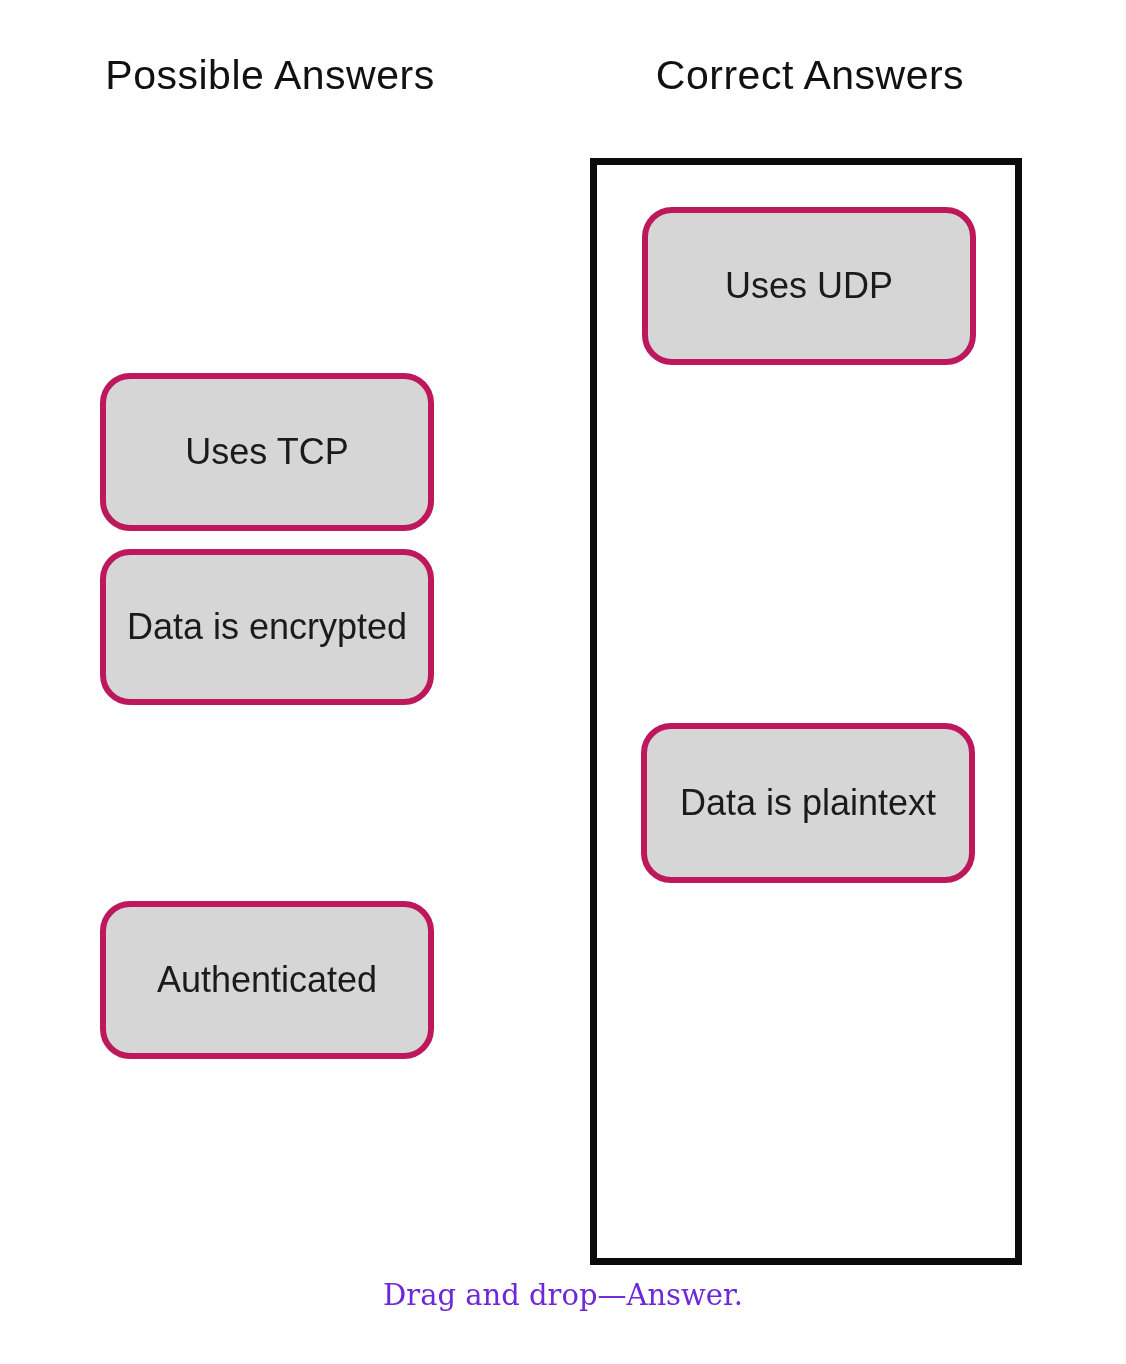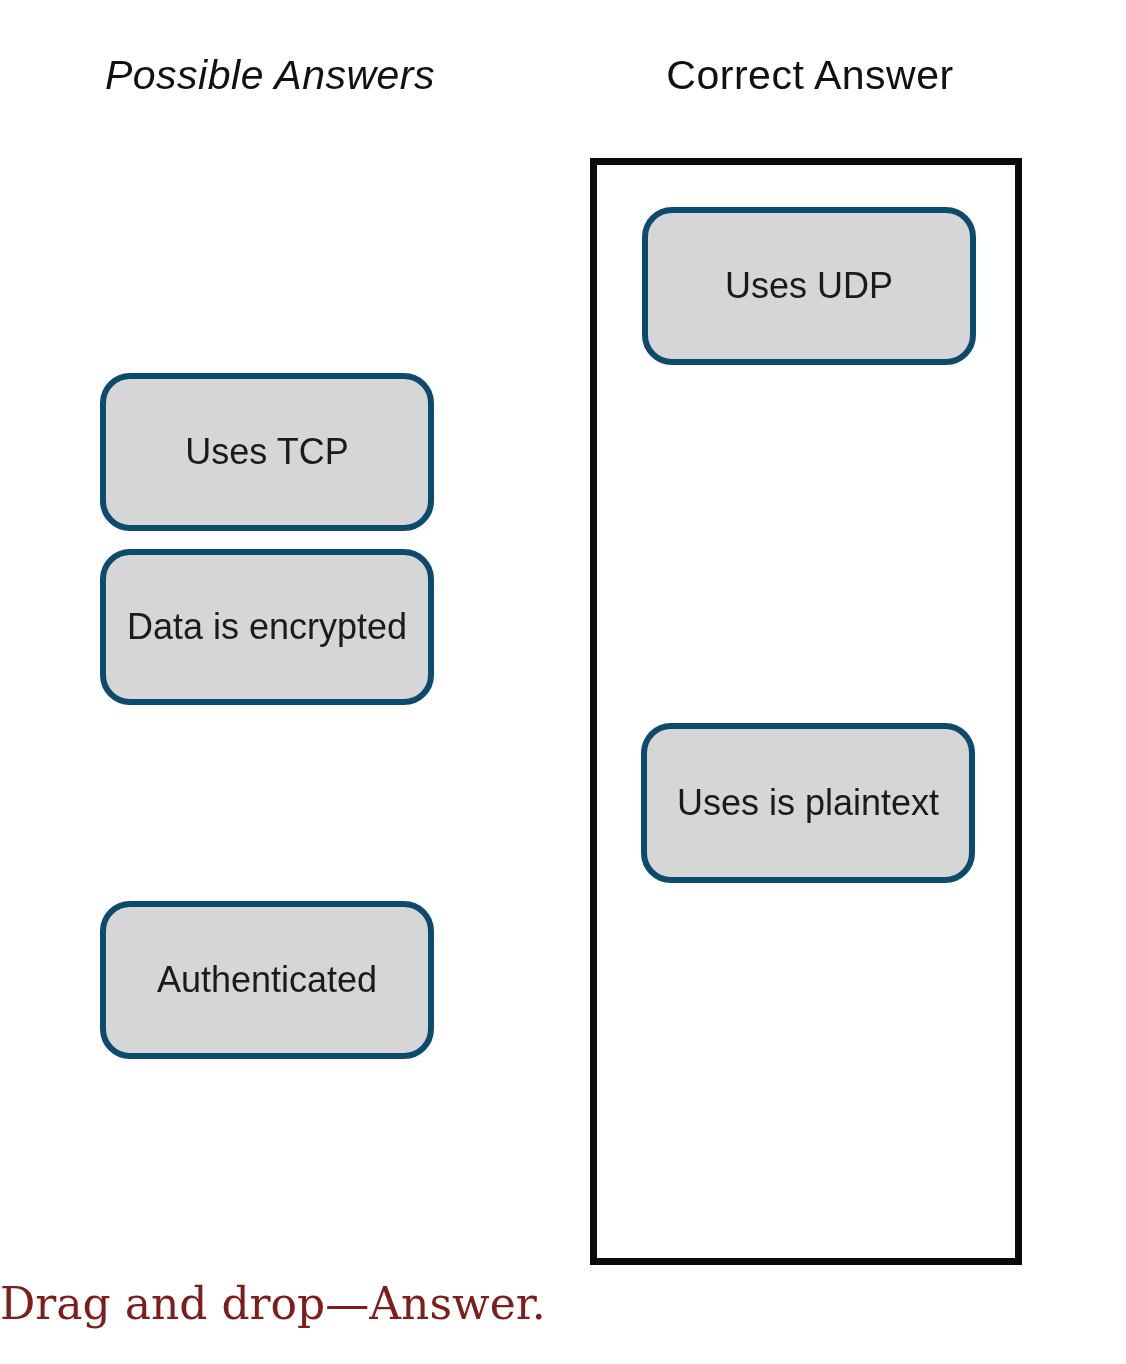--- a/index.html
+++ b/index.html
@@ -23,41 +23,41 @@
   .col-header {
     position: absolute;
     top: 52px;
     width: 420px;
     text-align: center;
     font-size: 41px;
     color: #111111;
     letter-spacing: 0.5px;
     white-space: nowrap;
   }
-  .col-header.possible { left: 60px; font-style: italic; }
+  .col-header.possible { left: 60px; }
   .col-header.correct  { left: 600px; }
 
   .drop-zone {
     position: absolute;
     left: 590px;
     top: 158px;
     width: 432px;
     height: 1107px;
     box-sizing: border-box;
     border: 7px solid #0b0b0b;
     background: #ffffff;
   }
 
   .tile {
     position: absolute;
     box-sizing: border-box;
     width: 334px;
     height: 158px;
     background: #d6d6d6;
-    border: 6px solid #0c4a6e;
+    border: 6px solid #be185d;
     border-radius: 30px;
     display: flex;
     align-items: center;
     justify-content: center;
     font-size: 36px;
     color: #1b1b1b;
     cursor: grab;
     white-space: nowrap;
   }
   
@@ -67,42 +67,43 @@
   
   .tile.uses-udp       { left: 642px; top: 207px; }
   .tile.data-plaintext { left: 641px; top: 723px; height: 160px; }
   .tile.easily-spoofed { left: 640px; top: 1066px; height: 160px; }
 
   .caption {
     position: absolute;
     left: 0;
     top: 1278px;
     width: 1126px;
+    text-align: center;
     font-family: "DejaVu Serif", "Liberation Serif", serif;
-    font-size: 44px;
-    color: #7f1d1d;
+    font-size: 29px;
+    color: #6d28d9;
   }
 </style>
 </head>
 <body>
 
 <div class="stage">
 
   <div class="col-header possible">Possible Answers</div>
 
-  <div class="col-header correct">Correct Answer</div>
+  <div class="col-header correct">Correct Answers</div>
 
   <div class="drop-zone"></div>
 
   <div class="tile uses-tcp">Uses TCP</div>
 
   <div class="tile authenticated">Authenticated</div>
 
   <div class="tile data-encrypted">Data is encrypted</div>
 
   <div class="tile uses-udp">Uses UDP</div>
 
-  <div class="tile data-plaintext">Uses is plaintext</div>
+  <div class="tile data-plaintext">Data is plaintext</div>
 
 
   <div class="caption">Drag and drop—Answer.</div>
 
 </div>
 
 </body></html>

